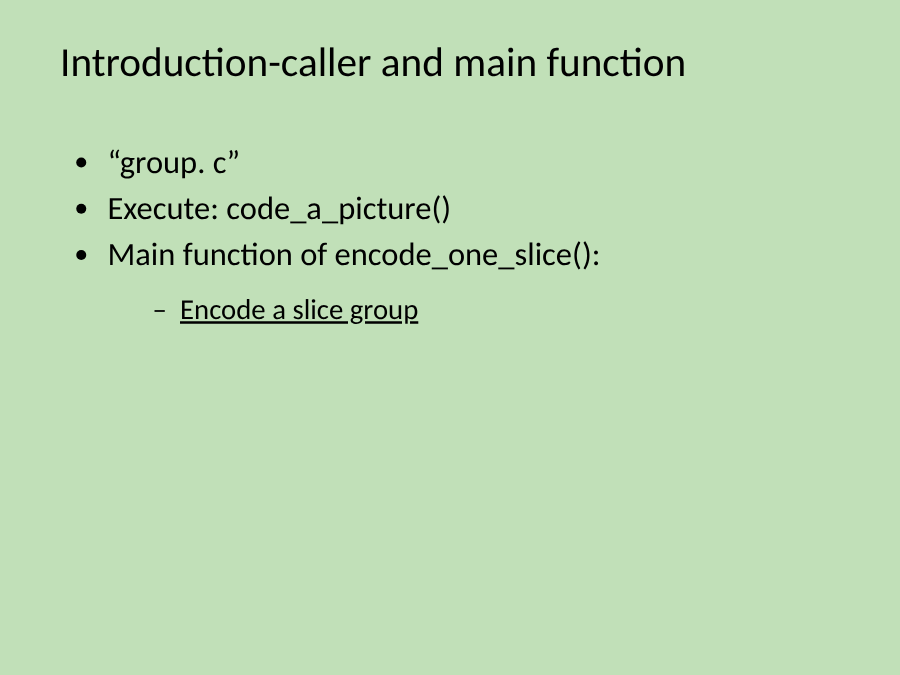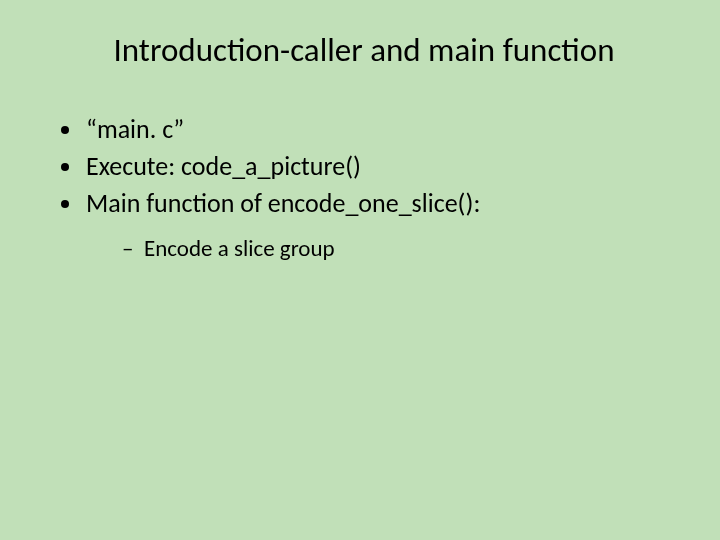--- a/index.html
+++ b/index.html
@@ -19,21 +19,21 @@
     width: 720px;
     height: 540px;
     padding: 24px 40px 0 48px;
   }
   .title {
     font-size: 33px;
     font-weight: 400;
     letter-spacing: 0px;
     margin: 8px 0 44px 0;
     line-height: 1.1;
-    text-align: center;
+    text-align: left;
   }
   ul.level1 {
     list-style: disc;
     margin: 0;
     padding-left: 36px;
     font-size: 26px;
     line-height: 1.35;
   }
   ul.level1 > li {
     padding-left: 2px;
@@ -43,37 +43,38 @@
     list-style: none;
     margin: 10px 0 0 0;
     padding-left: 36px;
     font-size: 23px;
     line-height: 1.4;
   }
   ul.level2 > li {
     position: relative;
     padding-left: 22px;
     margin-bottom: 2px;
+    text-decoration: underline;
   }
   ul.level2 > li::before {
     content: "–";
     position: absolute;
     left: 0;
     top: 0;
   }
 </style>
 </head>
 <body>
 
 <div class="slide">
   <div class="title">Introduction-caller and main function</div>
 
   <ul class="level1">
     <li>
-      <span>“main. c”</span>
+      <span>“group. c”</span>
     </li>
     <li>
       <span>Execute: code_a_picture()</span>
     </li>
     <li>
       <span>Main function of encode_one_slice():</span>
       <ul class="level2">
         <li>
           <span>Encode a slice group</span>
         </li>

